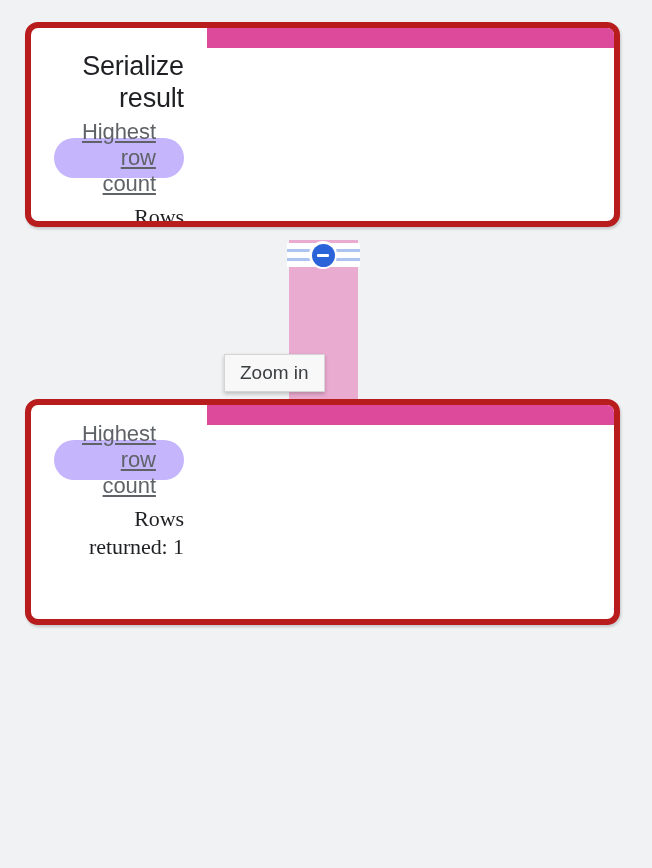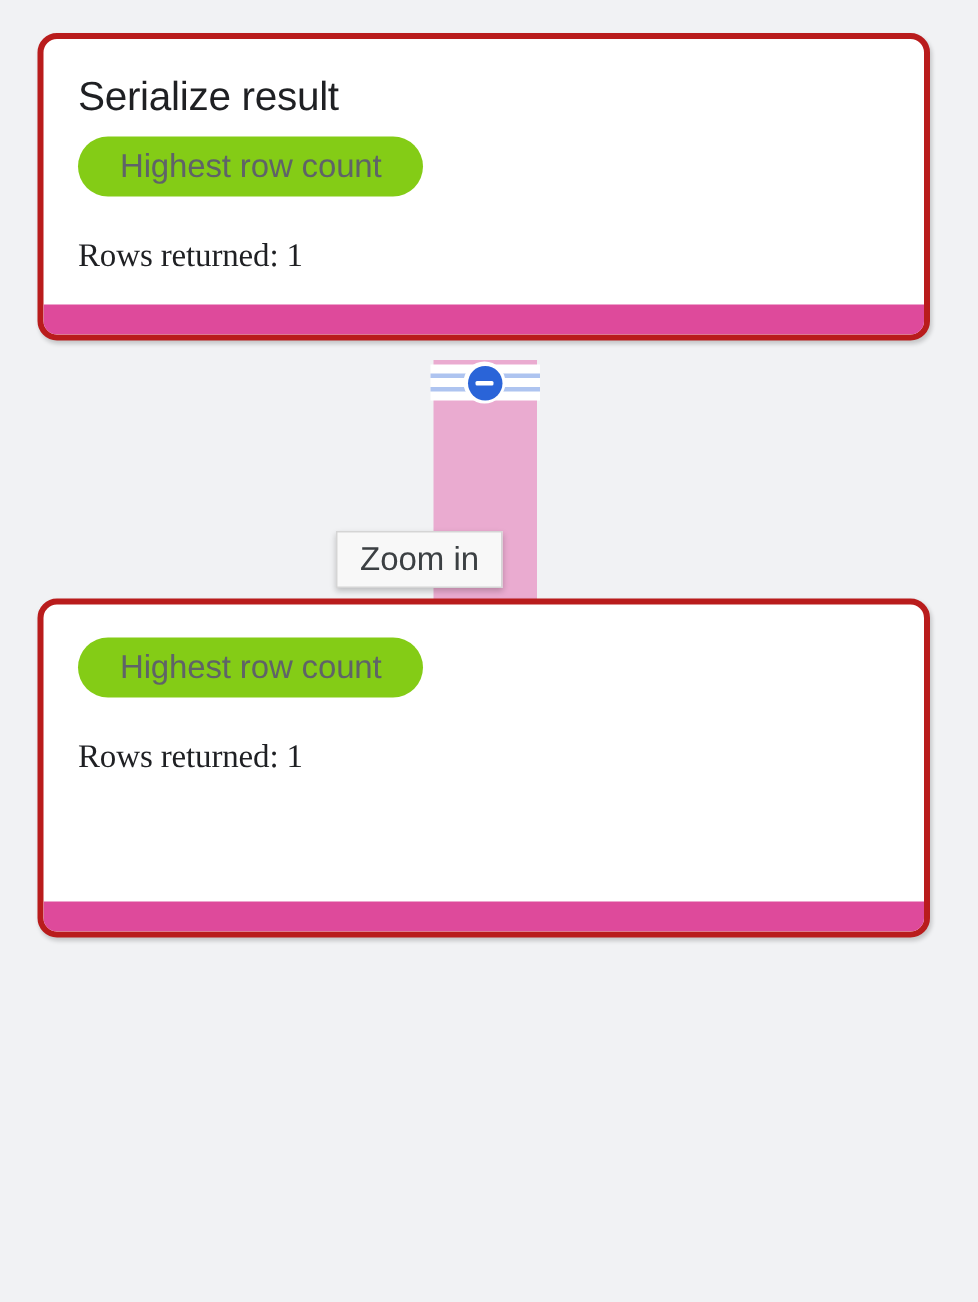--- a/index.html
+++ b/index.html
@@ -90,39 +90,40 @@
     top: 354px;
     height: 38px;
     box-sizing: border-box;
     padding: 0 15px;
     display: flex;
     align-items: center;
     background: #f8f8f8;
     border: 1px solid #d5d5d5;
     box-shadow: 0 2px 4px rgba(0,0,0,0.22);
     color: #3c4043;
-    font-size: 22px;
+    font-size: 19px;
     z-index: 6;
     white-space: nowrap;
   }
 
   
   .node-card {
     position: absolute;
     left: 25px;
     width: 595px;
     box-sizing: border-box;
     background: #ffffff;
-    border: 4px solid #b91c1c;
+    border: 6px solid #b91c1c;
     border-radius: 13px;
     box-shadow: 1px 2px 3px rgba(0,0,0,0.18);
     overflow: hidden;
     z-index: 3;
     display: flex;
-    flex-direction: column;
+    flex-direction: row;
+    text-align: right;
   }
   .node-card.card-0 { top: 22px;  height: 205px; }
   .node-card.card-1 { top: 399px; height: 226px; }
 
   .node-body {
     flex: 1 1 auto;
     padding: 22px 23px 0 23px;
   }
 
   .node-title {
@@ -134,24 +135,25 @@
     font-weight: 400;
   }
 
   .node-chip {
     display: inline-flex;
     align-items: center;
     height: 40px;
     box-sizing: border-box;
     padding: 0 28px;
     border-radius: 20px;
-    background: #84cc16;
+    background: #c4b5fd;
     color: #5f6368;
     font-size: 22px;
     letter-spacing: -0.1px;
+    text-decoration: underline;
   }
 
   .node-meta {
     margin-top: 25px;
     font-size: 22px;
     line-height: 28px;
     color: #1f2023;
     letter-spacing: -0.1px;
     font-family: Liberation Serif, serif;
   }

